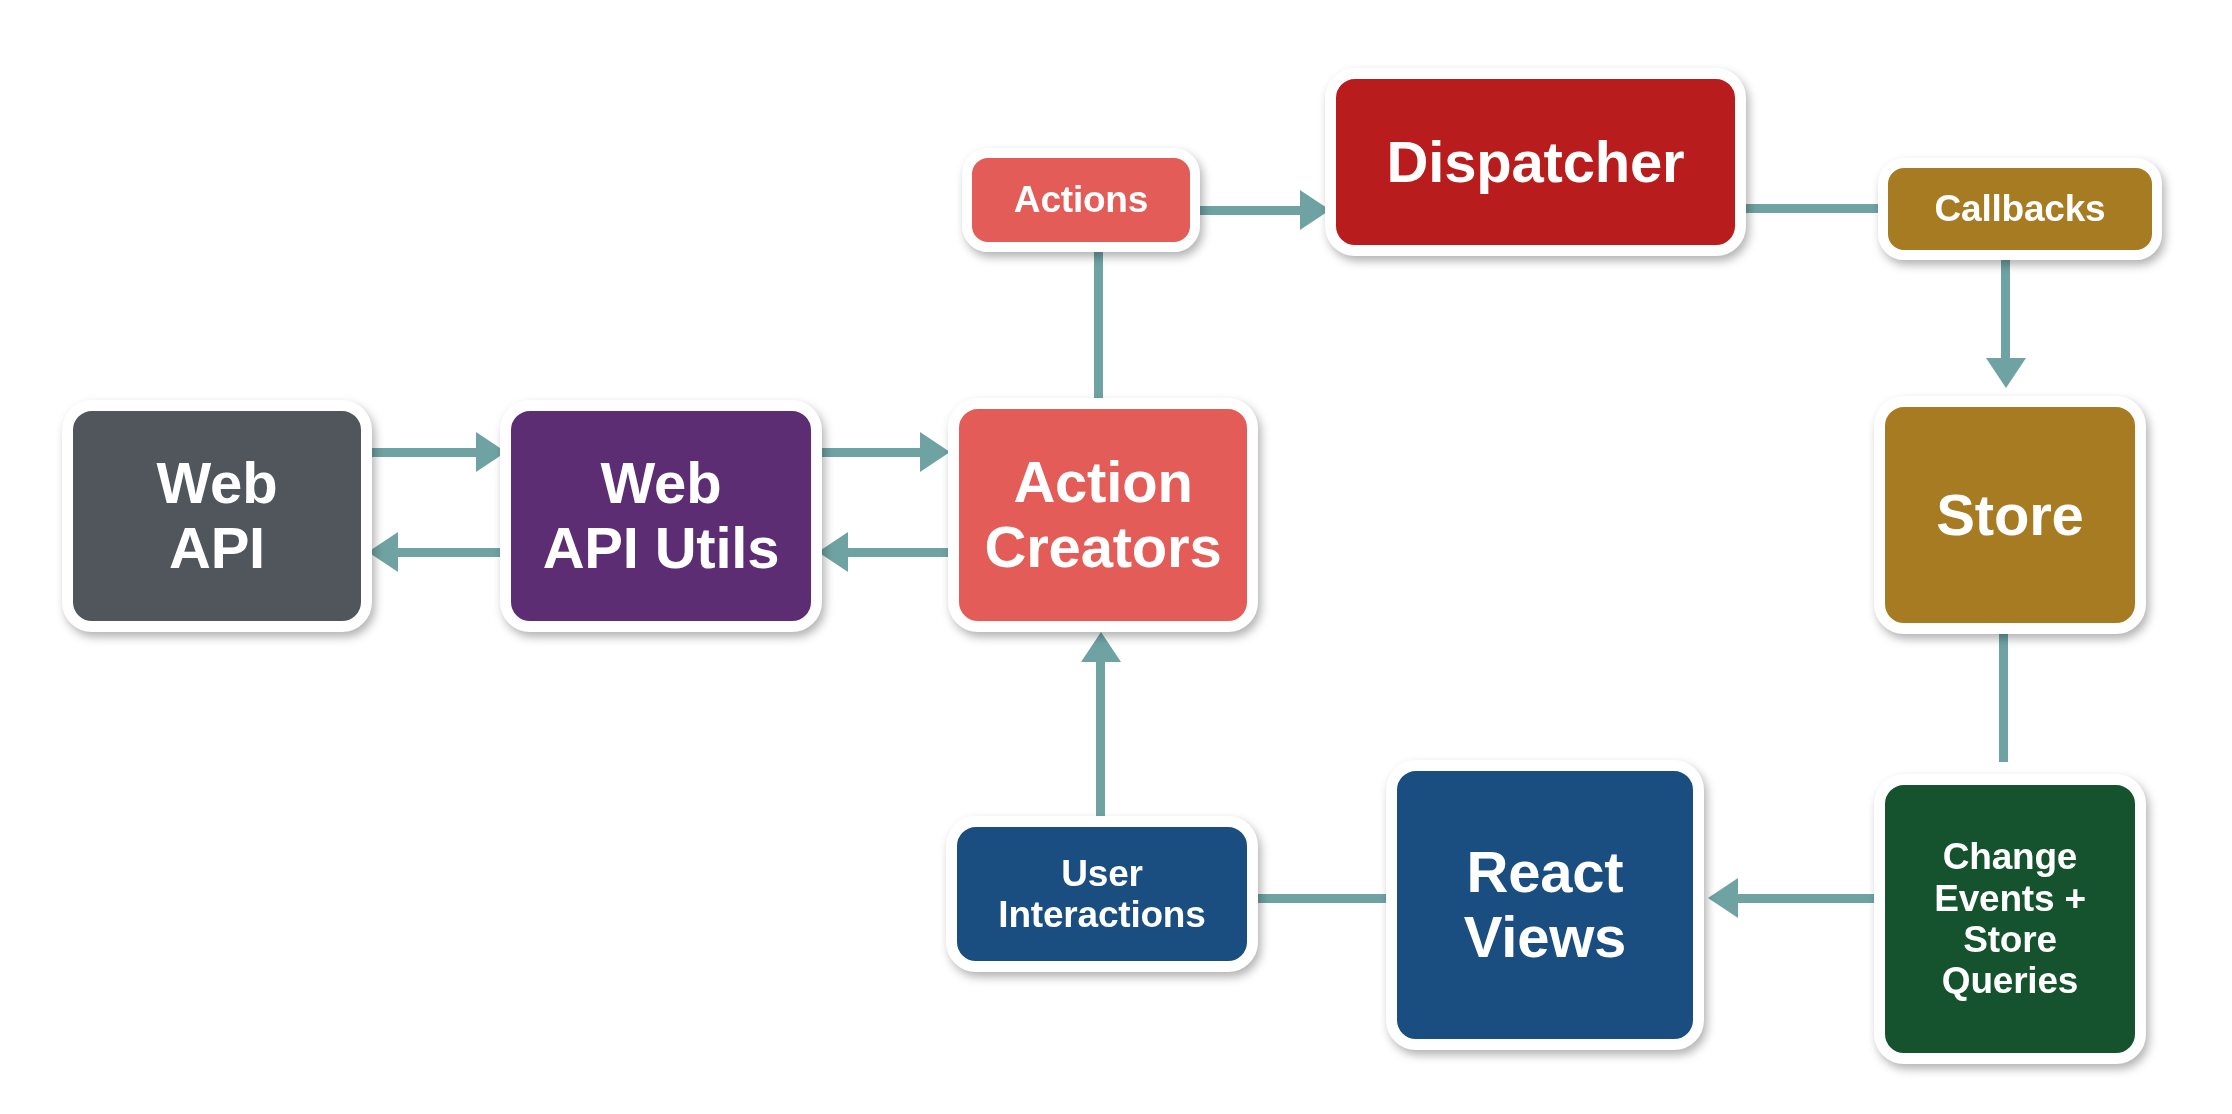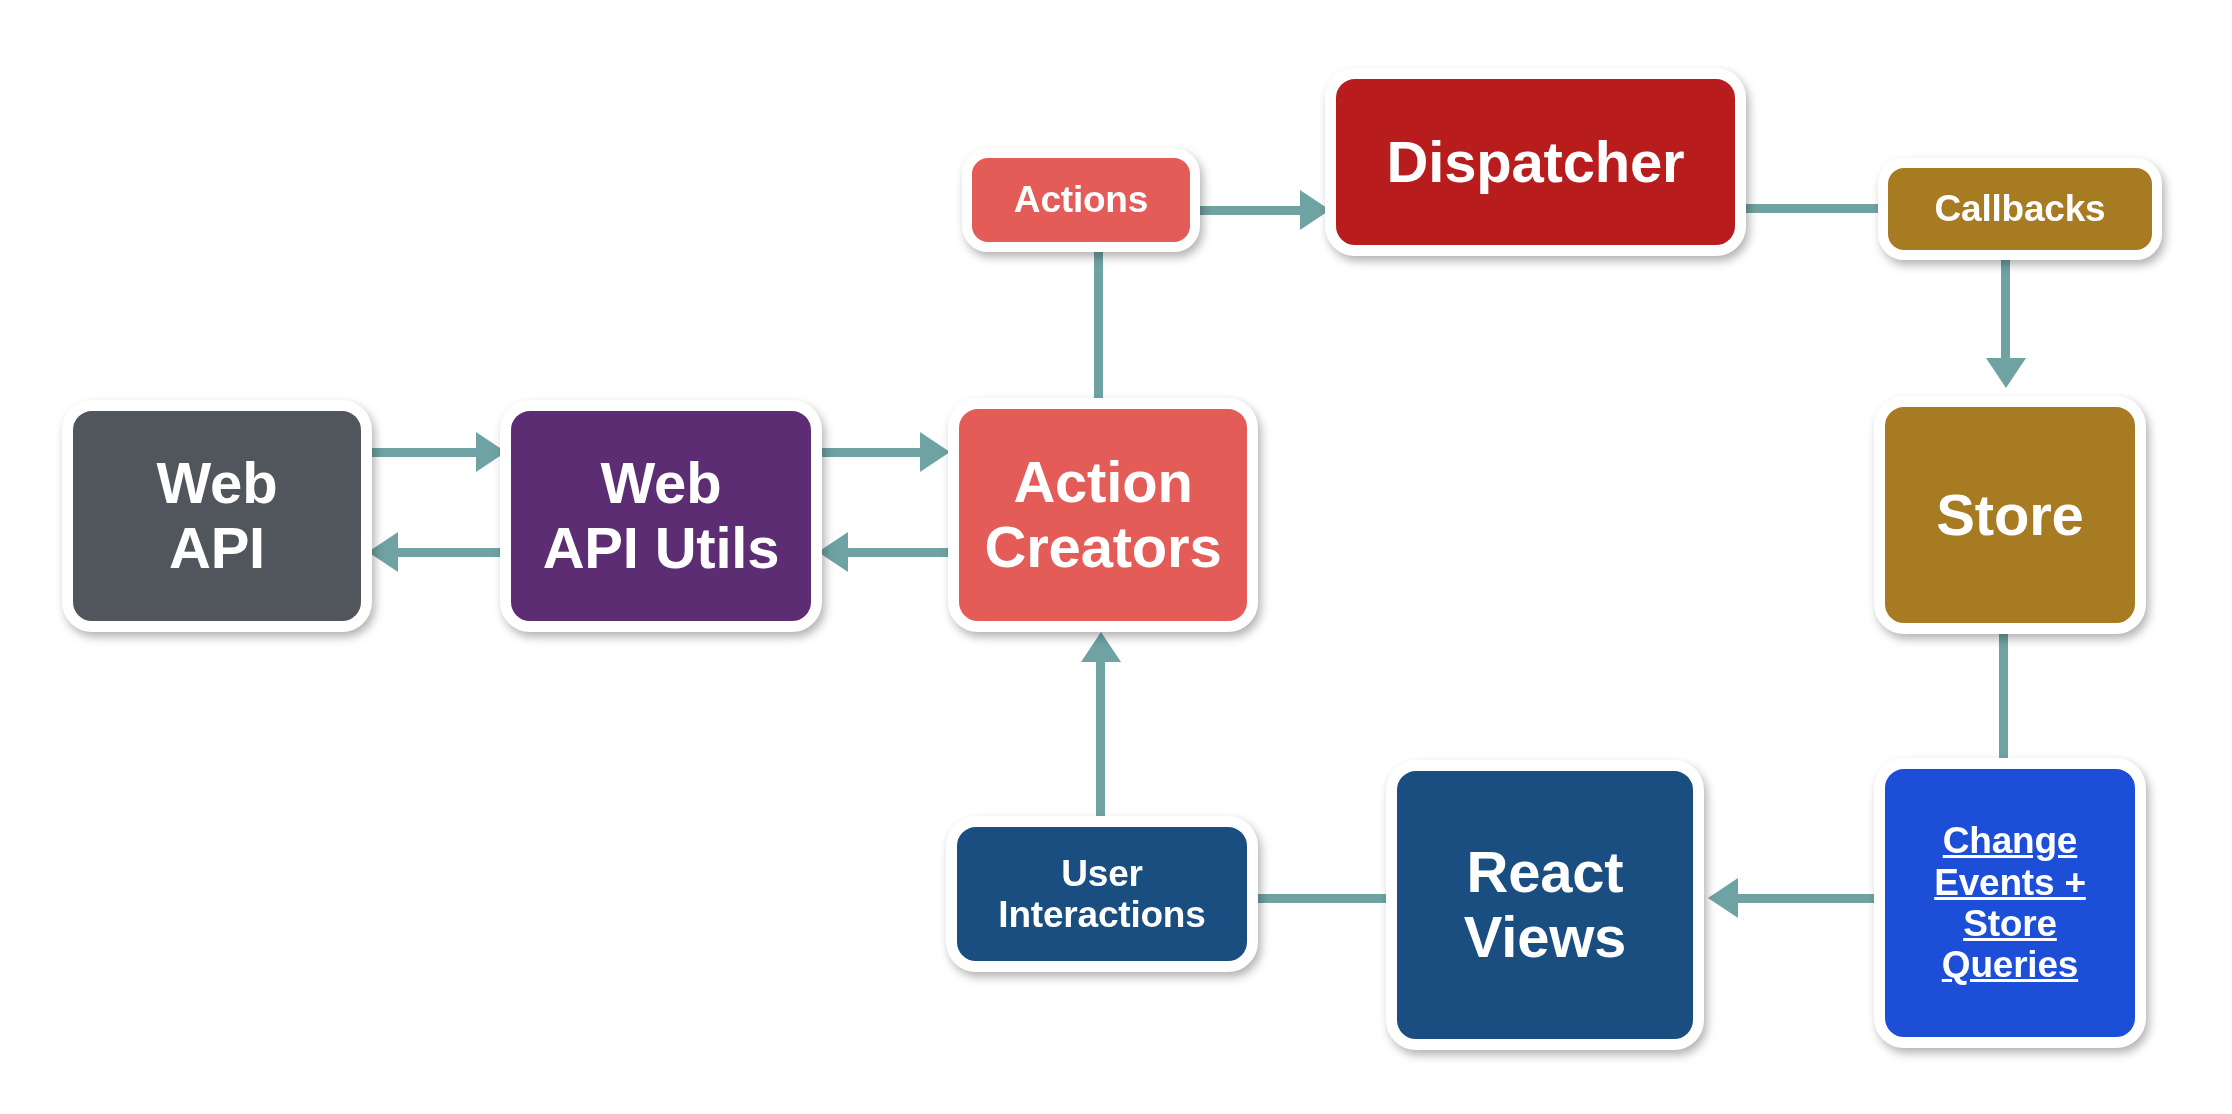--- a/index.html
+++ b/index.html
@@ -138,21 +138,21 @@
   </div>
 
   <div class="node pill" style="left:1878px; top:158px; width:284px; height:102px; background:#a77b22; font-size:37px;">
     <span class="node-label">Callbacks</span>
   </div>
 
   <div class="node" style="left:1874px; top:396px; width:272px; height:238px; background:#a77b22; font-size:58px;">
     <span class="node-label">Store</span>
   </div>
 
-  <div class="node" style="left:1874px; top:758px; width:272px; height:290px; background:#1d4ed8; font-size:37px;text-decoration:underline;">
+  <div class="node" style="left:1874px; top:774px; width:272px; height:290px; background:#14532d; font-size:37px;">
     <span class="node-label">Change
 Events +
 Store
 Queries</span>
   </div>
 
   <div class="node" style="left:946px; top:816px; width:312px; height:156px; background:#1a4d80; font-size:37px;">
     <span class="node-label">User
 Interactions</span>
   </div>

